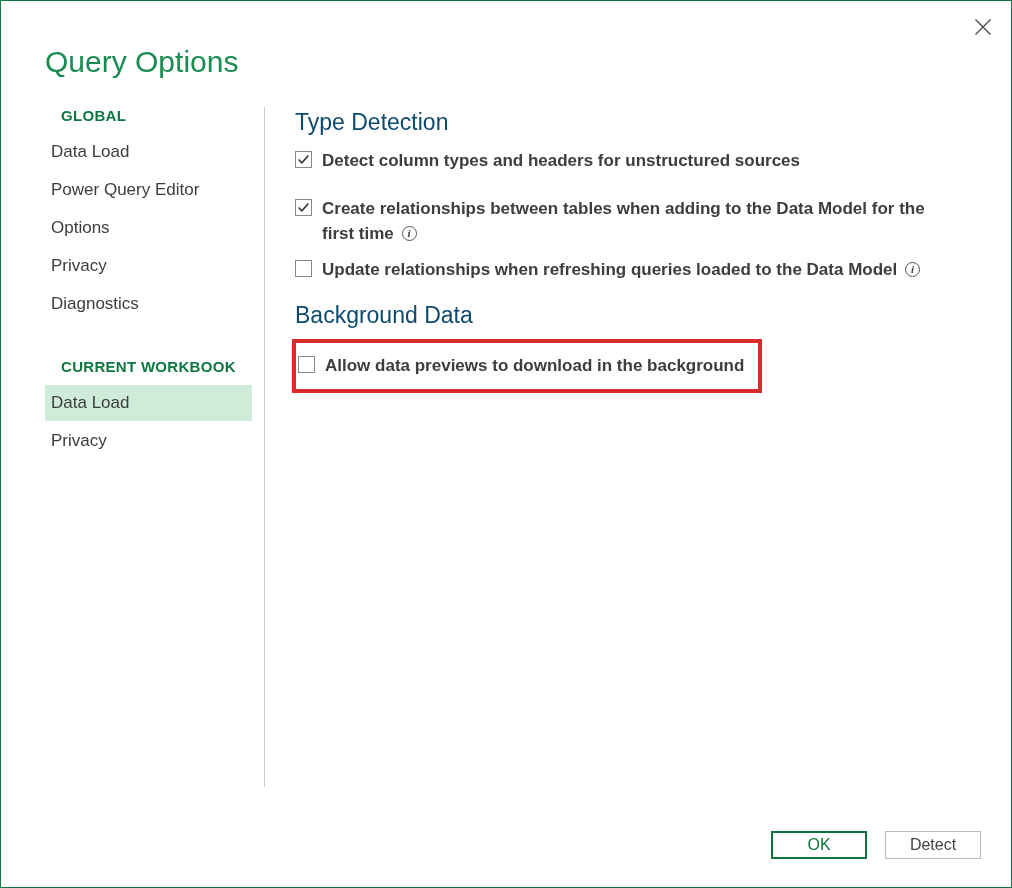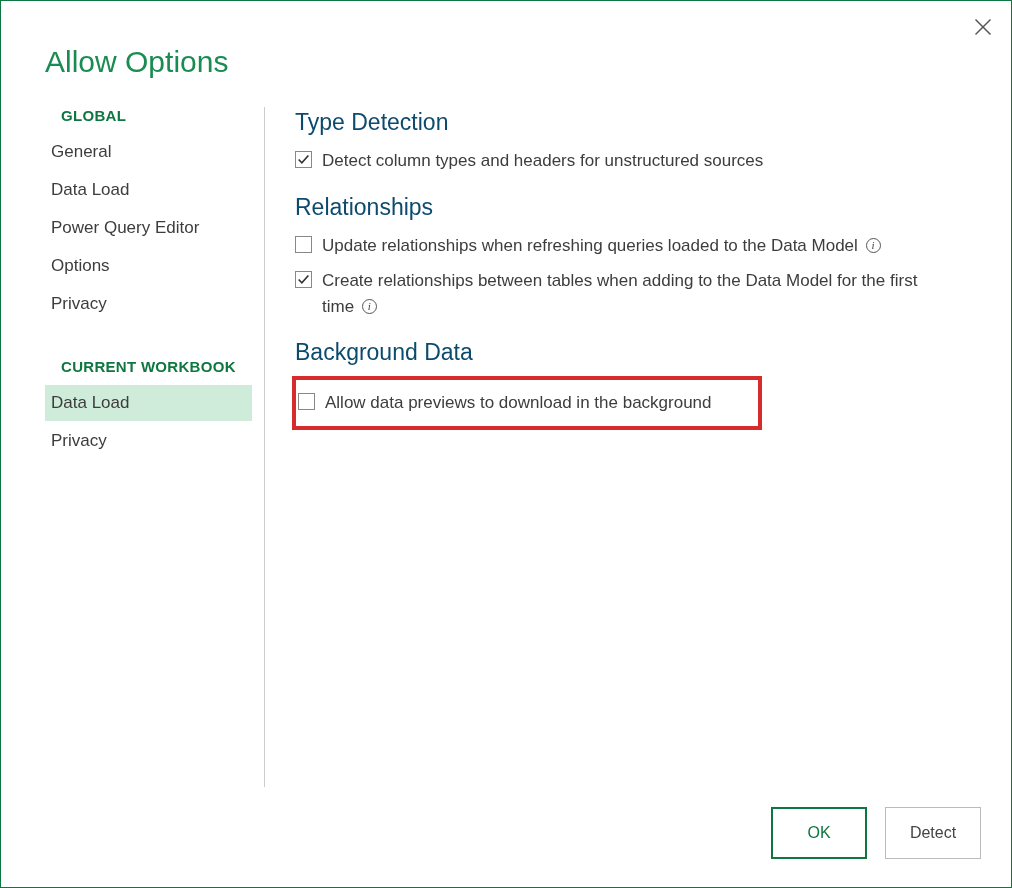--- a/index.html
+++ b/index.html
@@ -78,20 +78,21 @@
       font-size: 23px;
       color: #0c4a6e;
       font-weight: 400;
       margin-bottom: 10px;
     }
     .checkbox-row {
       display: flex;
       align-items: flex-start;
       padding: 2px 0;
       margin-bottom: 6px;
+      font-weight: bold;
     }
     .checkbox-box {
       width: 17px;
       height: 17px;
       border: 1px solid #888;
       margin-right: 10px;
       margin-top: 3px;
       flex-shrink: 0;
       display: flex;
       align-items: center;
@@ -140,21 +141,21 @@
     }
     .button-bar {
       position: absolute;
       bottom: 28px;
       right: 30px;
       display: flex;
       gap: 18px;
     }
     .btn {
       min-width: 96px;
-      height: 52px;
+      height: 28px;
       display: flex;
       align-items: center;
       justify-content: center;
       font-size: 16px;
       cursor: pointer;
       background: #fff;
     }
     .btn-ok {
       border: 2px solid #0e7741;
       color: #0e7741;
@@ -167,68 +168,67 @@
 </head>
 <body>
 
 <div class="close-btn">
   <svg viewBox="0 0 16 16">
       <line x1="2" y1="2" x2="14" y2="14" stroke="#555" stroke-width="1.2"></line>
       <line x1="14" y1="2" x2="2" y2="14" stroke="#555" stroke-width="1.2"></line>
     </svg>
 </div>
 
-<h1 class="dialog-title">Allow Options</h1>
+<h1 class="dialog-title">Query Options</h1>
 
 <div class="content-wrapper">
   <div class="sidebar">
     <div class="section-header">GLOBAL</div>
-    <div class="nav-item">General</div>
     <div class="nav-item">Data Load</div>
     <div class="nav-item">Power Query Editor</div>
     <div class="nav-item">Options</div>
     <div class="nav-item">Privacy</div>
+    <div class="nav-item">Diagnostics</div>
 
     <div class="section-header second">CURRENT WORKBOOK</div>
     <div class="nav-item selected">Data Load</div>
     <div class="nav-item">Privacy</div>
   </div>
 
   <div class="main-panel">
     <div class="panel-section">
       <div class="panel-heading">Type Detection</div>
       <div class="checkbox-row">
         <div class="checkbox-box checked">
           <svg viewBox="0 0 16 16">
               <polyline points="2,8 6,12 14,3" fill="none" stroke="#333" stroke-width="2"></polyline>
             </svg>
         </div>
         <div class="checkbox-label">Detect column types and headers for unstructured sources</div>
       </div>
     </div>
 
     <div class="panel-section">
-      <div class="panel-heading">Relationships</div>
-      <div class="checkbox-row">
-        <div class="checkbox-box">
-          
-        </div>
-        <div class="checkbox-label">
-          <span>Update relationships when refreshing queries loaded to the Data Model</span>
-          <span class="info-icon">i</span>
-        </div>
-      </div>
       <div class="checkbox-row">
         <div class="checkbox-box checked">
           <svg viewBox="0 0 16 16">
               <polyline points="2,8 6,12 14,3" fill="none" stroke="#333" stroke-width="2"></polyline>
             </svg>
         </div>
         <div class="checkbox-label">
           <span>Create relationships between tables when adding to the Data Model for the first time</span>
+          <span class="info-icon">i</span>
+        </div>
+      </div>
+      <div class="checkbox-row">
+        <div class="checkbox-box">
+          
+        </div>
+        <div class="checkbox-label">
+          <span>Update relationships when refreshing queries loaded to the Data Model</span>
           <span class="info-icon">i</span>
         </div>
       </div>
     </div>
 
     <div class="panel-section">
       <div class="panel-heading">Background Data</div>
       <div class="highlighted-row">
         <div class="checkbox-row">
           <div class="checkbox-box">

